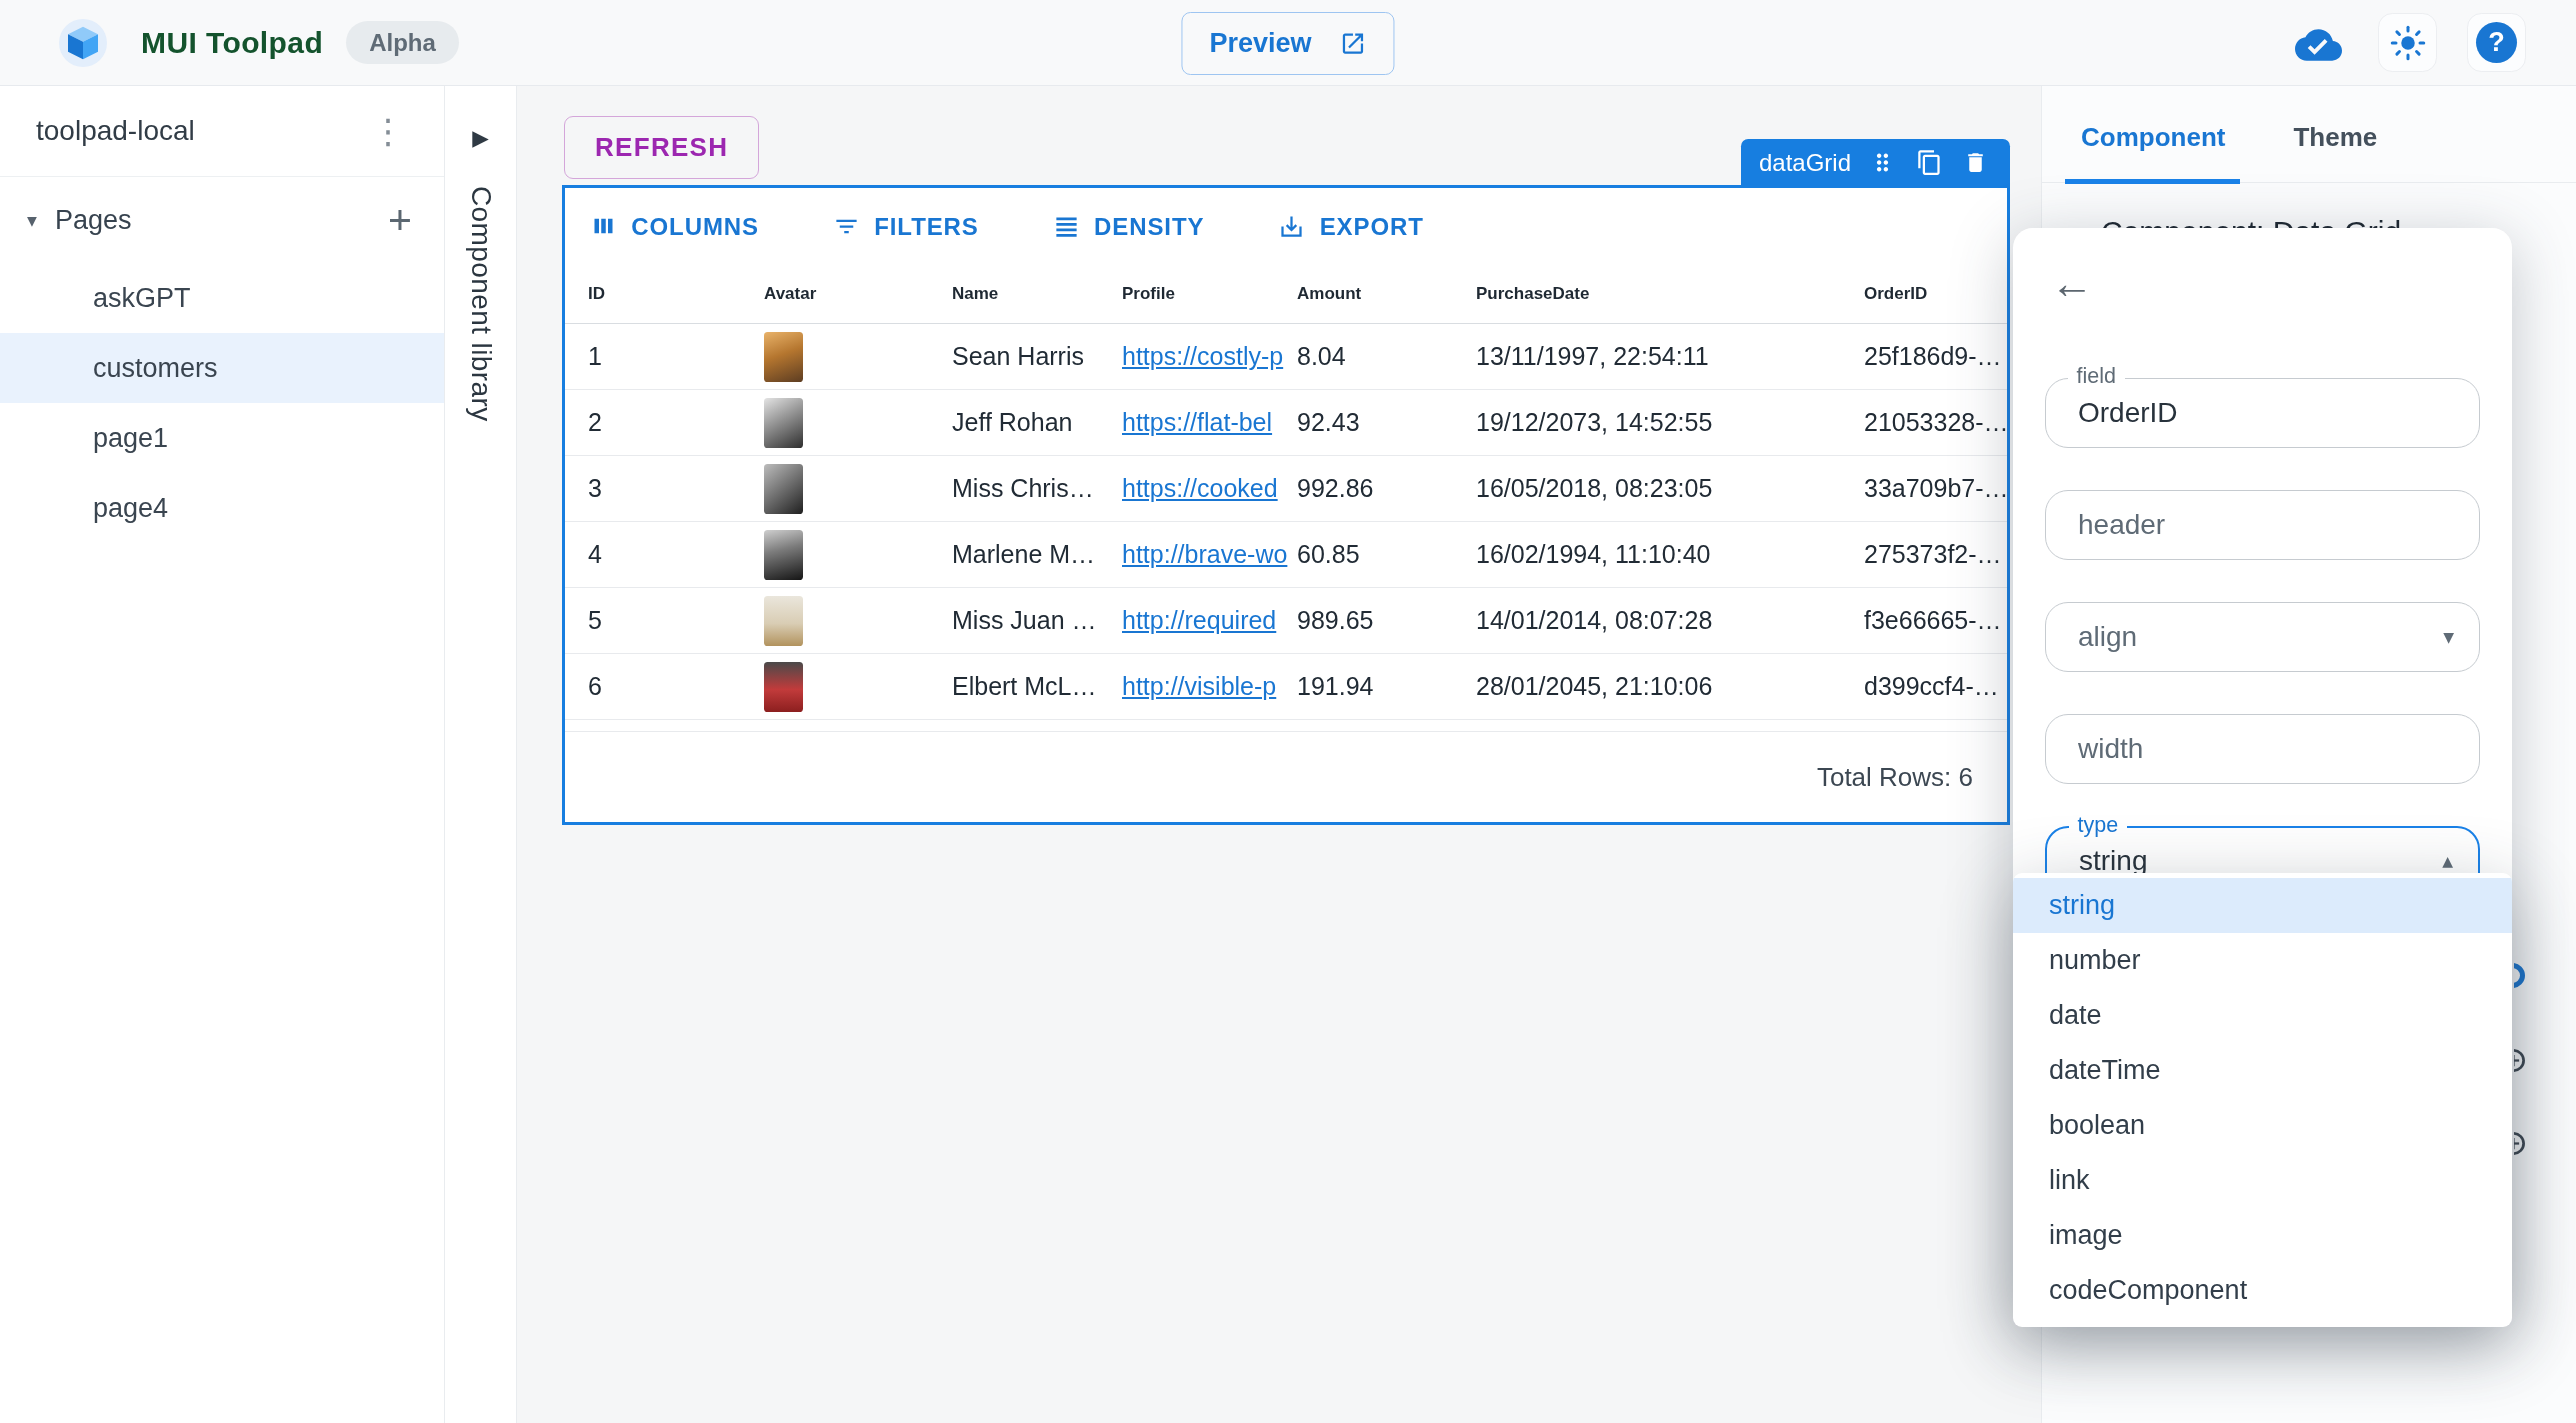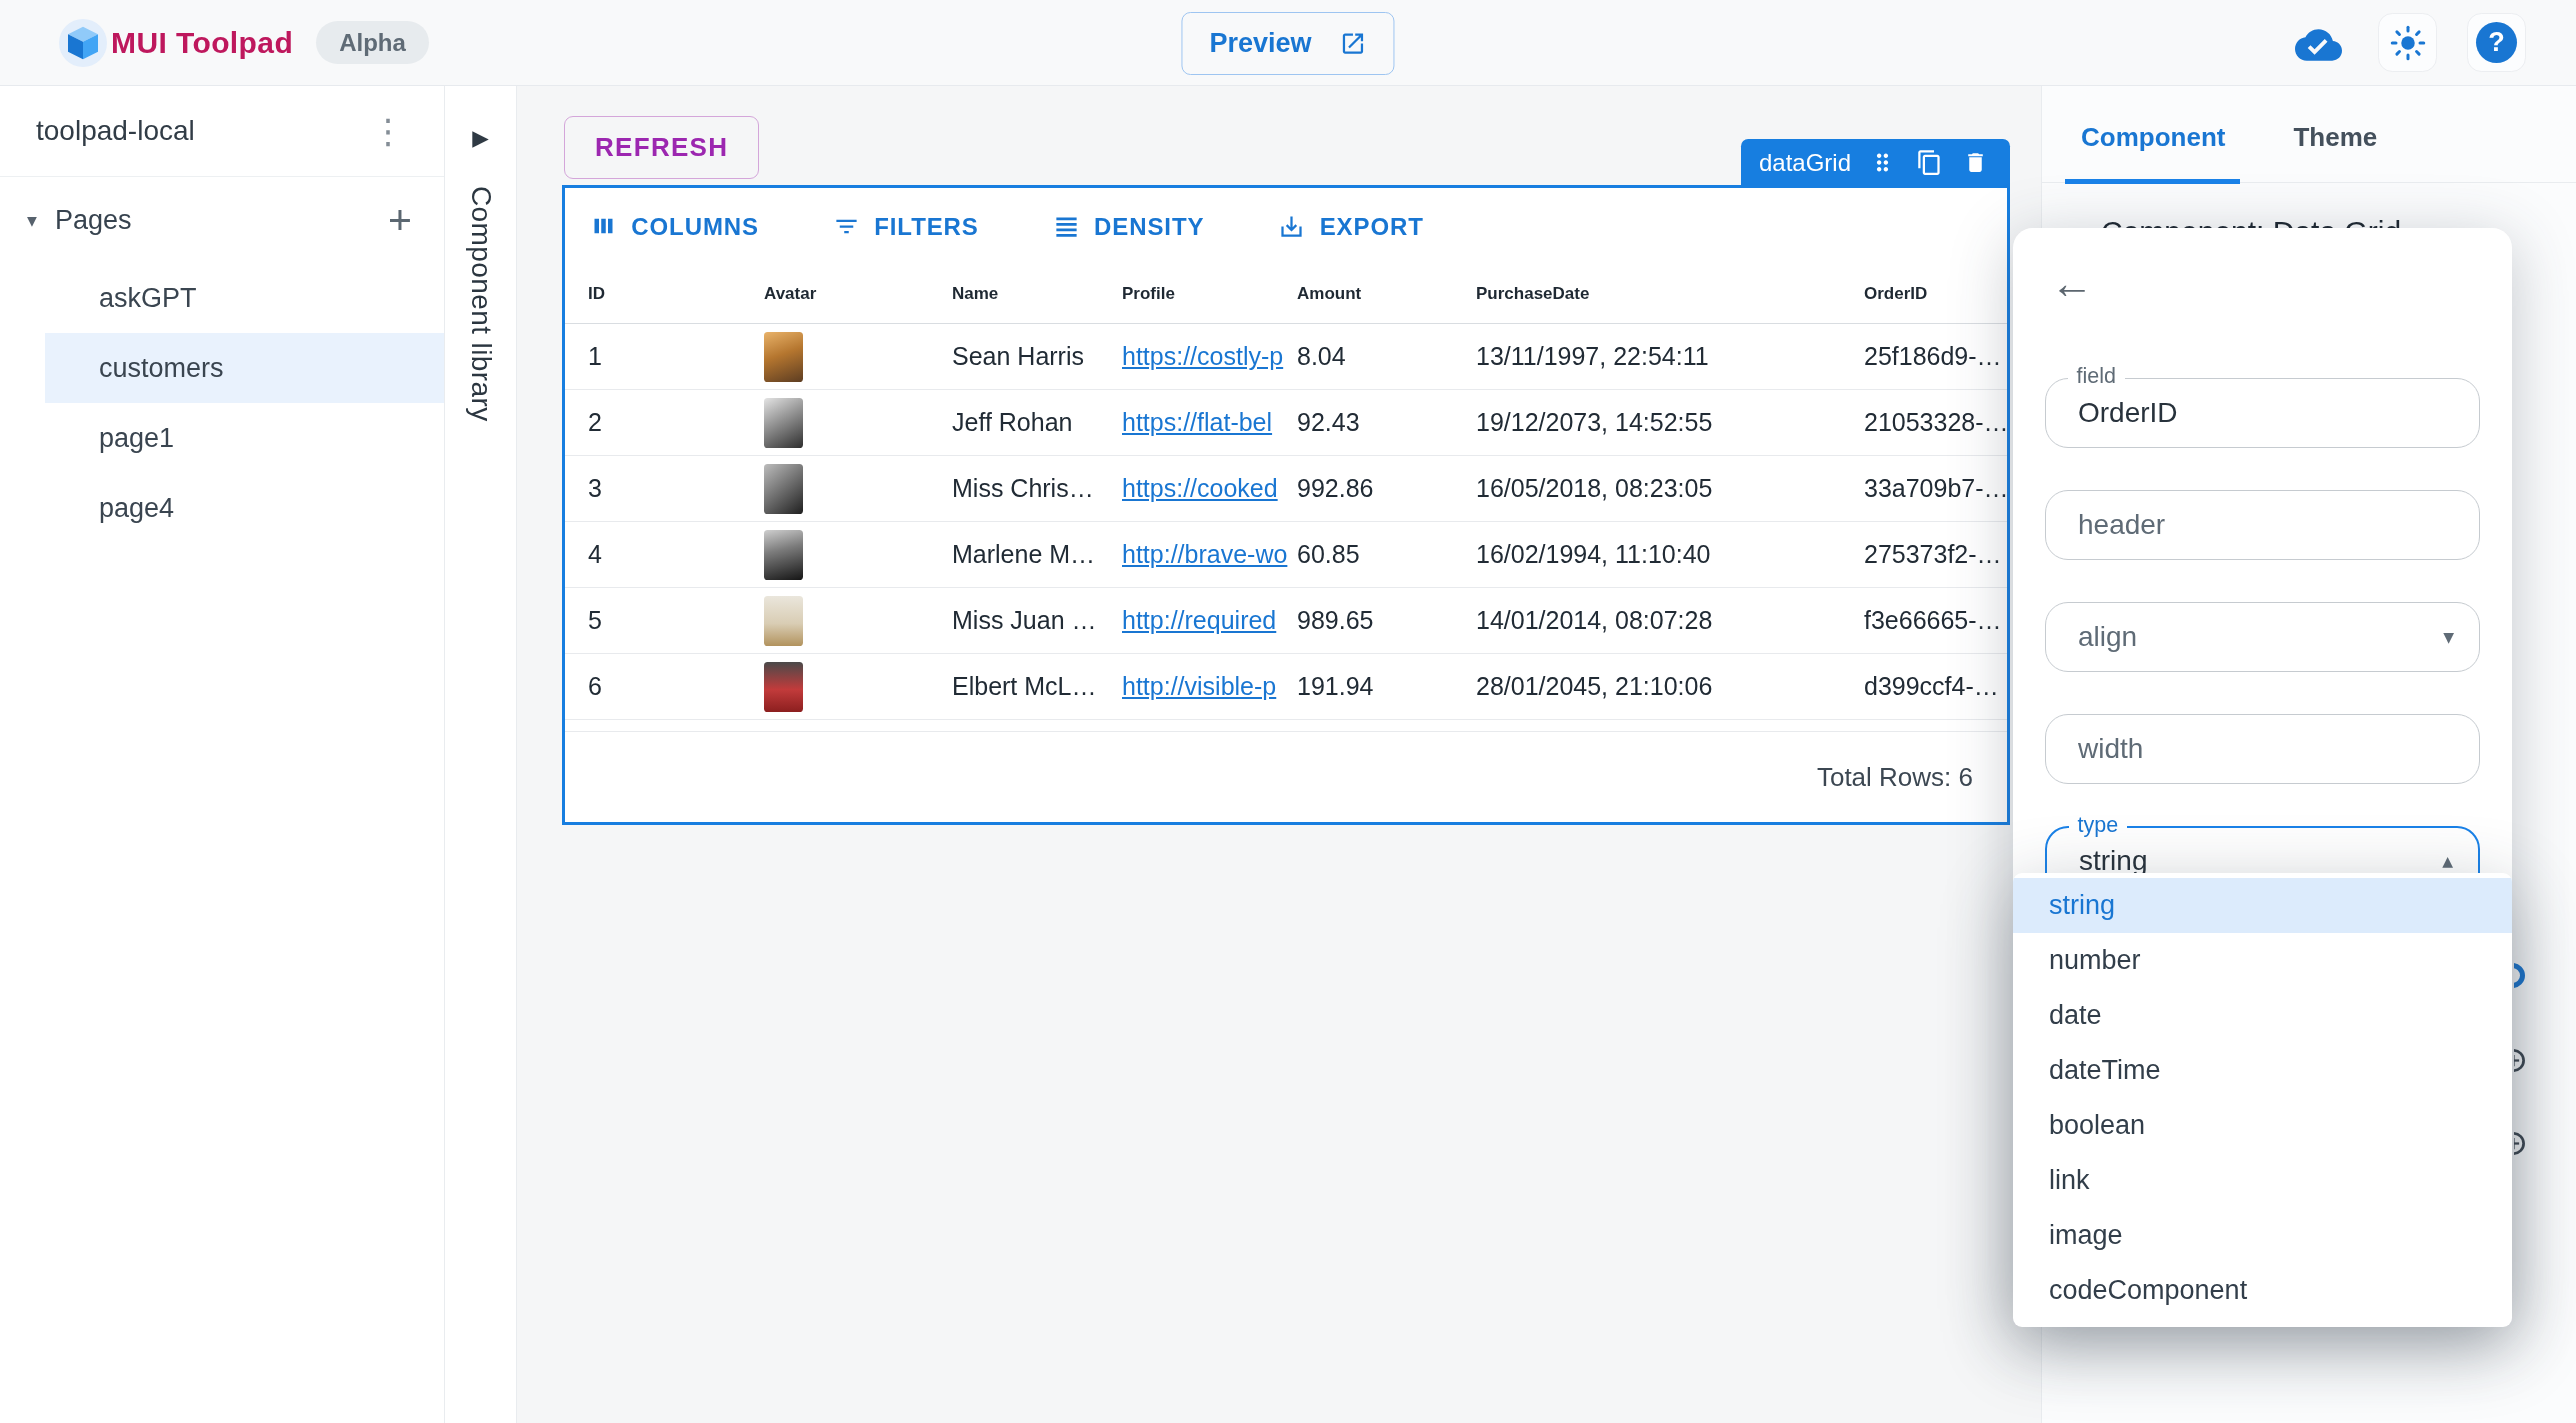--- a/index.html
+++ b/index.html
@@ -5,21 +5,21 @@
   * { box-sizing: border-box; margin: 0; padding: 0; }
   html,body { width: 2576px; height: 1424px; overflow: hidden; }
   body { font-family: "Liberation Sans", sans-serif; background: #f5f6f7; color: #212b35; }
   .app { width: 2576px; height: 1424px; display: flex; flex-direction: column; }
 
   
   .topbar { height: 86px; background: #f8f9fa; border-bottom: 1.8px solid #e7eaee;
             display: flex; align-items: center; position: relative; flex: 0 0 86px; }
   .logo-wrap { width: 48px; height: 48px; border-radius: 50%; background: #e3eefb;
                margin-left: 59px; display: flex; align-items: center; justify-content: center; }
-  .app-title { font-size: 30px; font-weight: 700; color: #be185d; margin-left: 4px; letter-spacing: 0.4px; }
+  .app-title { font-size: 30px; font-weight: 700; color: #14532d; margin-left: 34px; letter-spacing: 0.4px; }
   .alpha-badge { margin-left: 23px; height: 43px; padding: 0 23px; border-radius: 23px;
                  background: #e7ebee; color: #5f6b76; font-size: 24px; display: flex; align-items: center; font-weight: bold; }
   .preview-btn { position: absolute; left: 50%; transform: translateX(-50%); top: 11.6px; height: 63px;
                  padding: 0 27px; border: 1.8px solid #9ec5f1; border-radius: 9px; background: transparent;
                  color: #1976d2; font-weight: 700; font-size: 27px; display: flex; align-items: center; gap: 28px; cursor: pointer; }
   .top-actions { margin-left: auto; margin-right: 50px; display: flex; align-items: center; gap: 30px; }
   .icon-btn { width: 59px; height: 59px; border: 1.8px solid #eceef1; border-radius: 14.3px;
               display: flex; align-items: center; justify-content: center; background: #fcfdfe; cursor: pointer; }
   .icon-btn.borderless { border: none; background: transparent; }
   .help-circle { width: 41px; height: 41px; border-radius: 50%; background: #1976d2; color: #fff;
@@ -31,22 +31,22 @@
   
   .sidebar { width: 445px; background: #fff; border-right: 1.8px solid #e9ecef; flex: 0 0 445px; }
   .side-head { height: 91px; border-bottom: 1.8px solid #edf0f2; display: flex; align-items: center;
                padding: 0 30px 0 36px; }
   .project-name { font-size: 28px; color: #313c46; }
   .kebab { margin-left: auto; font-size: 34px; color: #848d96; line-height: 1; cursor: pointer; padding: 0 9px; }
   .pages-head { height: 86px; display: flex; align-items: center; padding: 0 32px 0 27px; }
   .caret { font-size: 19.7px; color: #57626d; cursor: pointer; }
   .pages-label { font-size: 27px; color: #37434f; margin-left: 18px; }
   .plus { margin-left: auto; font-size: 41px; font-weight: 300; color: #5b6771; line-height: 1; cursor: pointer; }
-  .page-item { height: 70px; display: flex; align-items: center; padding-left: 54px;
-               font-size: 27px; color: #3a4550; cursor: pointer; margin-left: 45px; }
+  .page-item { height: 70px; display: flex; align-items: center; padding-left: 93px;
+               font-size: 27px; color: #3a4550; cursor: pointer; }
   .page-item.is-active { background: #e9f2fd; }
 
   
   .libstrip { width: 72px; flex: 0 0 72px; background: #fff; border-right: 1.8px solid #e9ecef; position: relative; }
   .lib-arrow { position: absolute; top: 39px; left: 50%; transform: translateX(-50%);
                font-size: 21.5px; color: #2f3a44; cursor: pointer; }
   .lib-label { position: absolute; top: 100px; left: 50%; transform: translateX(-50%);
                writing-mode: vertical-rl; font-size: 28px; color: #2b3640; letter-spacing: 0.4px; }
 
   

